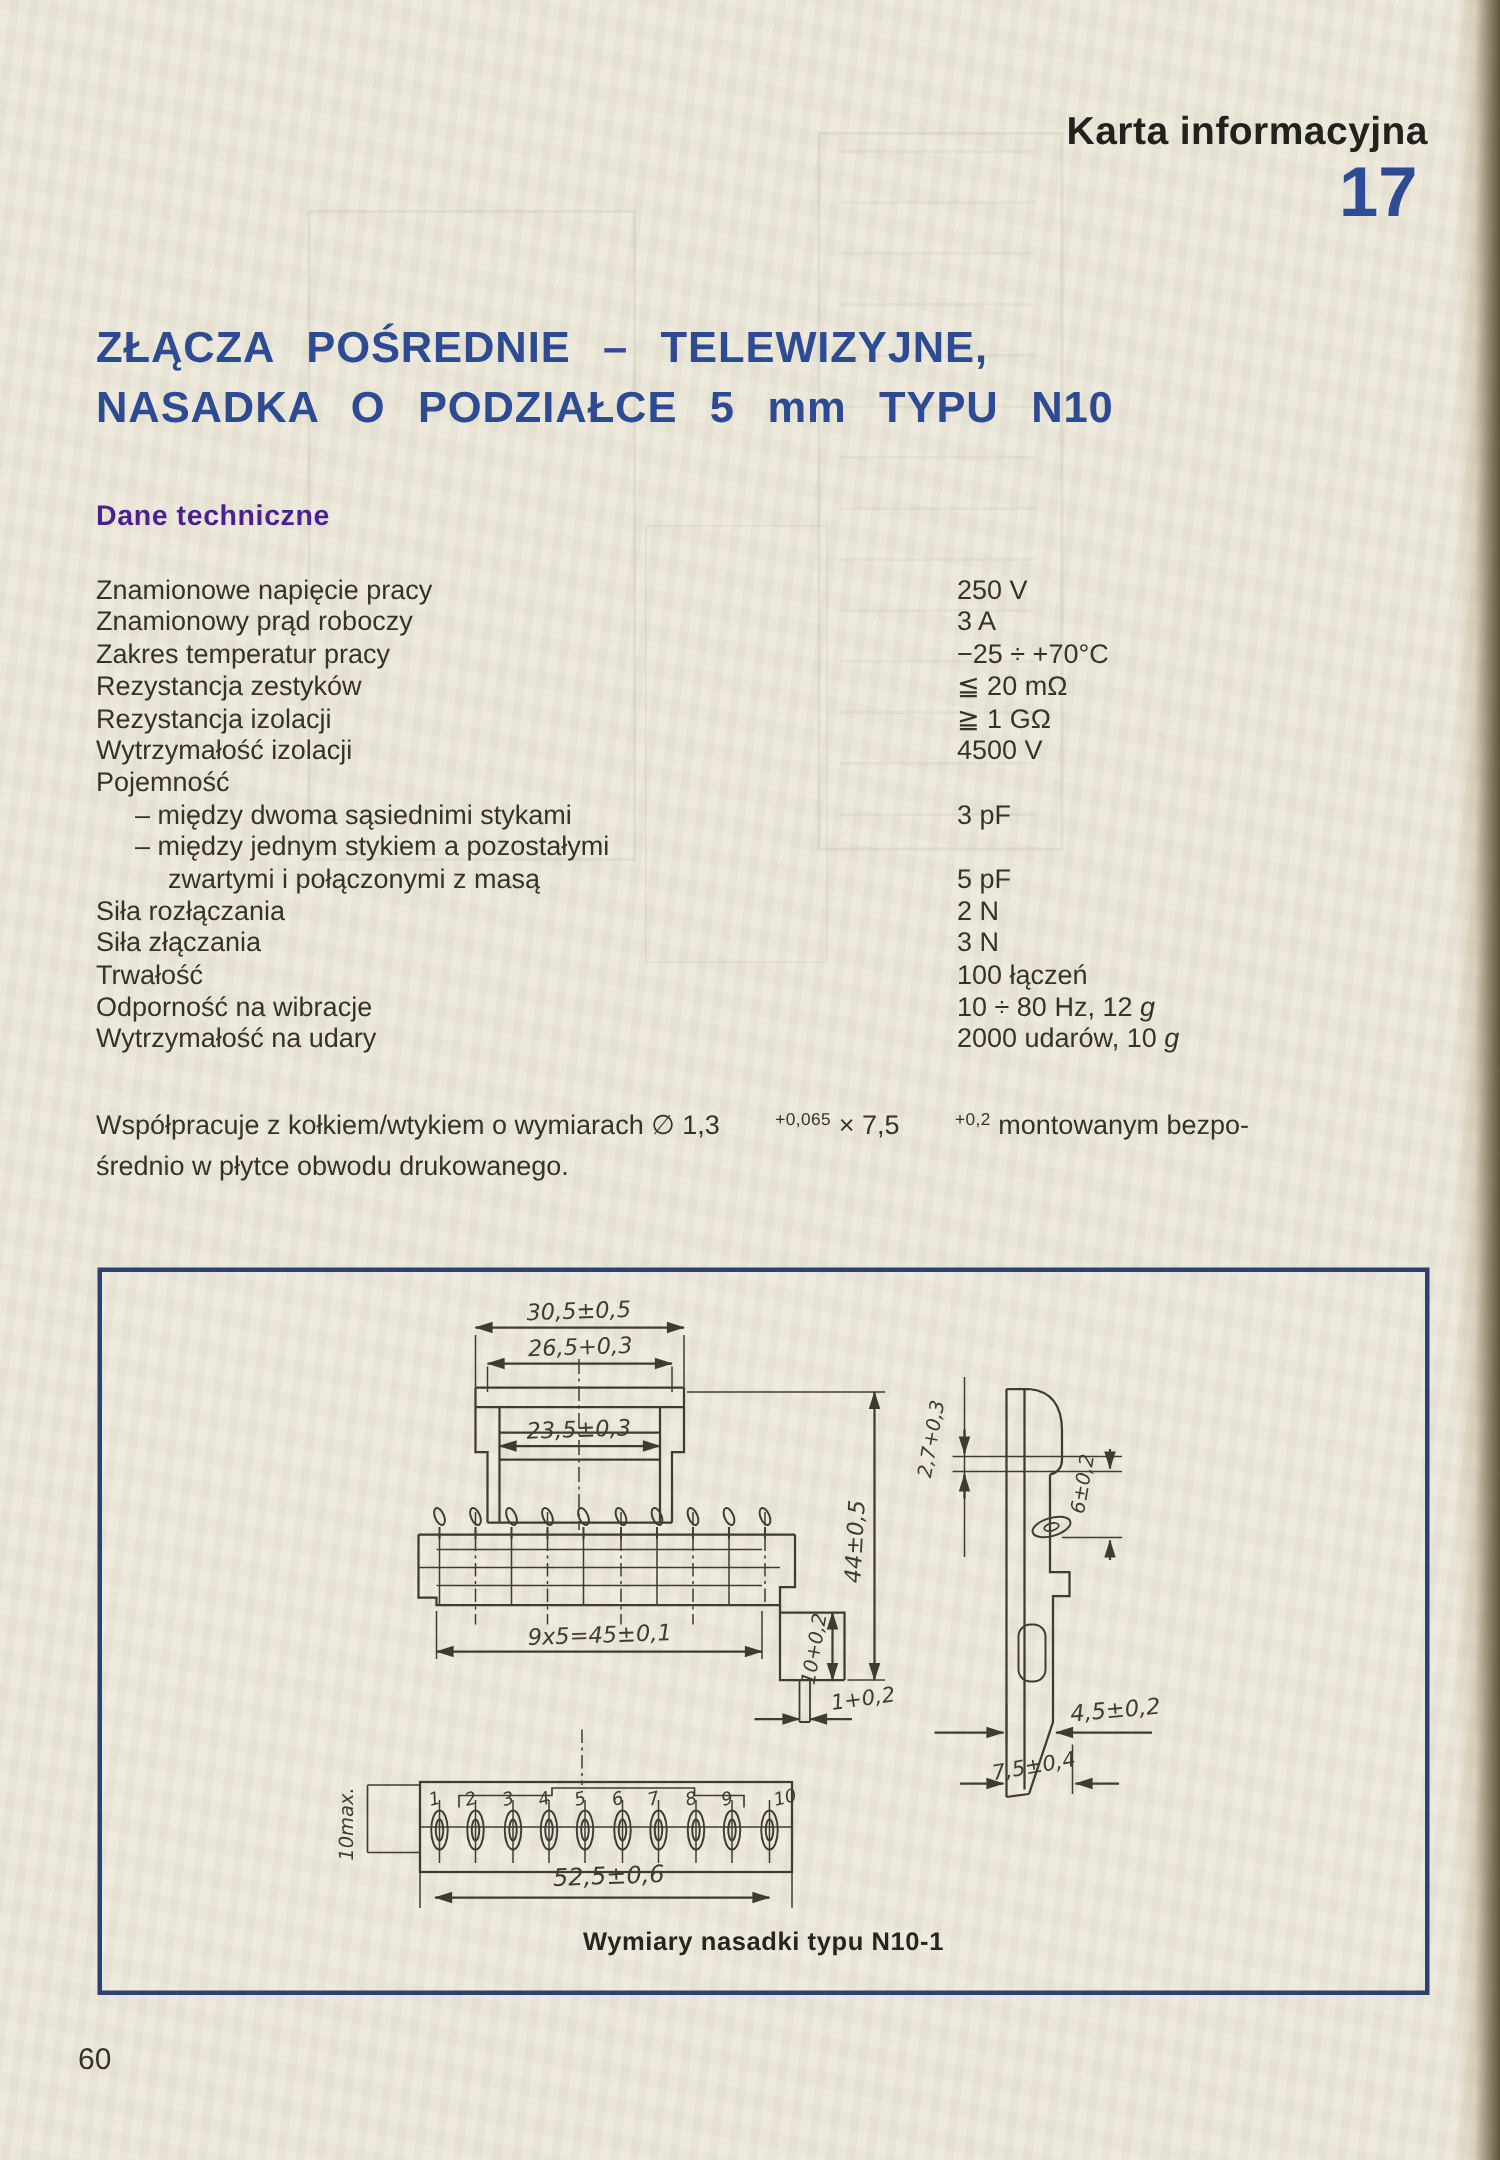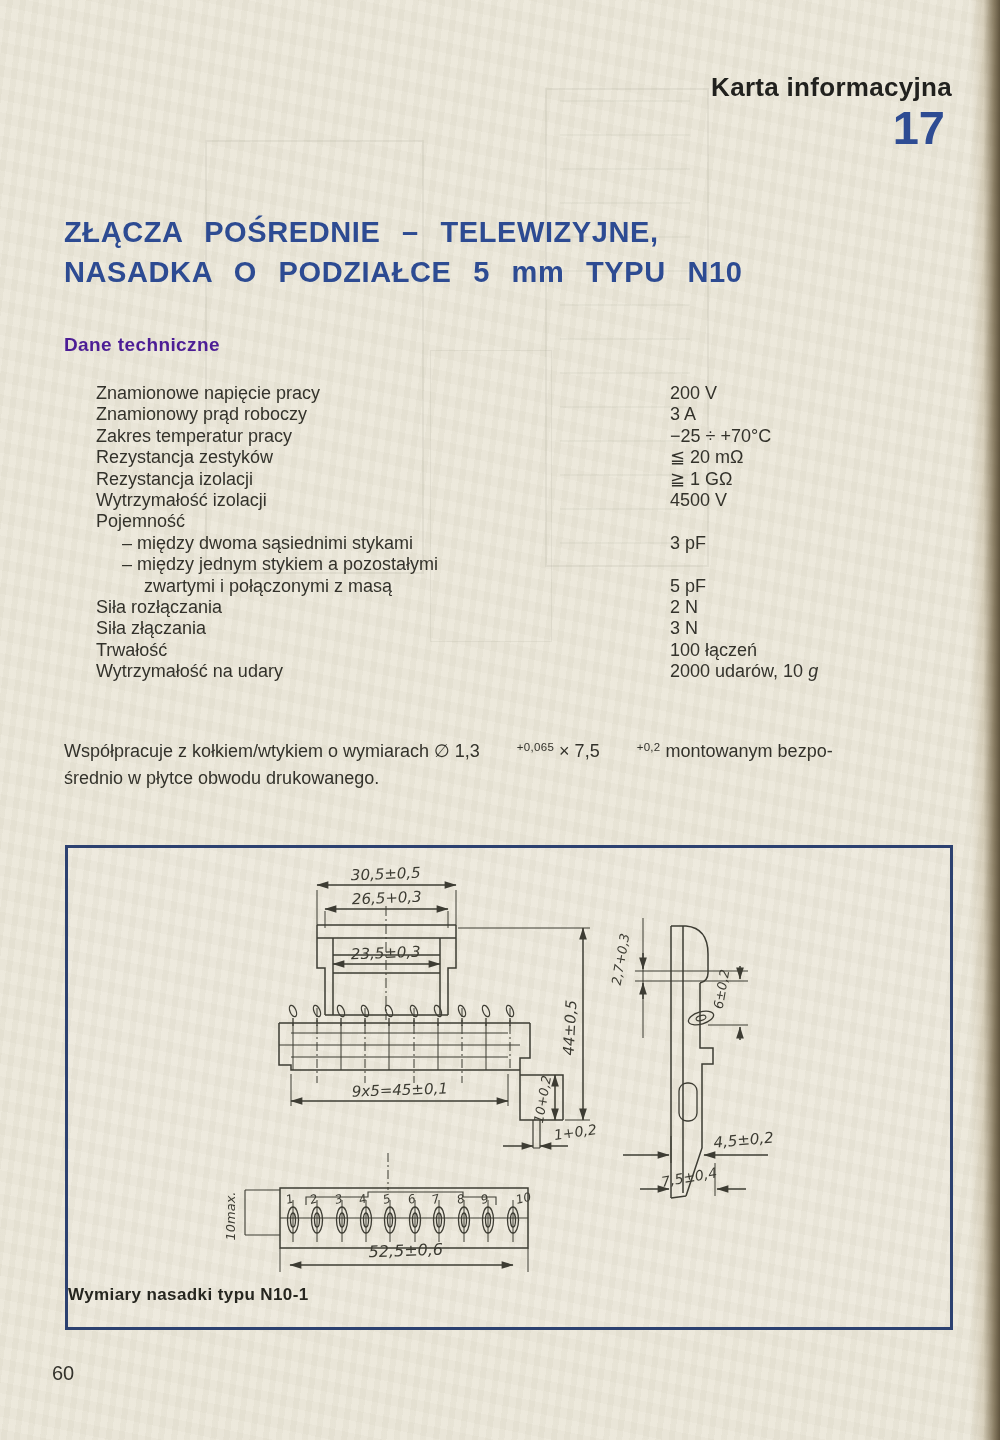--- a/index.html
+++ b/index.html
@@ -34,39 +34,39 @@
     position:absolute;left:64px;top:212px;width:880px;
     font-size:29px;font-weight:bold;color:#2d4b92;line-height:40px;
     letter-spacing:0.6px;word-spacing:13px;
   }
   .specs-head{
     position:absolute;left:64px;top:334px;
     font-size:19px;font-weight:bold;color:#4c1d95;letter-spacing:0.4px;
   }
   .specs{
     position:absolute;left:64px;top:383px;width:860px;
-    font-size:18px;line-height:21.4px;color:#33322b;margin-left:32px;
+    font-size:18px;line-height:21.4px;color:#33322b;
   }
   .specs .row{position:relative;height:21.4px;white-space:nowrap;}
   .specs .row .val{position:absolute;left:574px;top:0;}
   .specs .row.ind1 .lbl{padding-left:26px;}
   .specs .row.ind2 .lbl{padding-left:48px;}
   .specs i{font-style:italic;}
   .note{
     position:absolute;left:64px;top:734px;width:875px;
     font-size:18px;line-height:27px;color:#33322b;
   }
   .note sup{font-size:11.5px;vertical-align:6px;letter-spacing:0.3px;margin-left:37px;}
   .figure{
     position:absolute;left:65px;top:845px;width:882px;height:479px;
     border:3px solid #2c4170;background:rgba(255,255,255,0.06);
   }
   .figure svg{position:absolute;left:0;top:0;}
   .fig-caption{
-    position:absolute;left:0;right:0;top:437px;
+    position:absolute;left:0;right:0;top:437px;text-align:center;
     font-size:17px;font-weight:bold;color:#26261f;letter-spacing:0.4px;
   }
   .pagenum{
     position:absolute;left:52px;top:1362px;font-size:20px;color:#33322b;
   }
   .drawtext{font-family:"DejaVu Sans", sans-serif;font-style:italic;fill:#3d3c33;}
 </style>
 </head>
 <body>
 
@@ -81,33 +81,34 @@
 <div class="secnum">17</div>
 
 <div class="title">
   <div>ZŁĄCZA POŚREDNIE – TELEWIZYJNE,</div>
   <div>NASADKA O PODZIAŁCE 5 mm TYPU N10</div>
 </div>
 
 <div class="specs-head">Dane techniczne</div>
 
 <div class="specs">
-  <div class="row"><span class="lbl">Znamionowe napięcie pracy</span><span class="val">200 V</span></div>
+  <div class="row"><span class="lbl">Znamionowe napięcie pracy</span><span class="val">250 V</span></div>
   <div class="row"><span class="lbl">Znamionowy prąd roboczy</span><span class="val">3 A</span></div>
   <div class="row"><span class="lbl">Zakres temperatur pracy</span><span class="val">−25 ÷ +70°C</span></div>
   <div class="row"><span class="lbl">Rezystancja zestyków</span><span class="val">≦ 20 mΩ</span></div>
   <div class="row"><span class="lbl">Rezystancja izolacji</span><span class="val">≧ 1 GΩ</span></div>
   <div class="row"><span class="lbl">Wytrzymałość izolacji</span><span class="val">4500 V</span></div>
   <div class="row"><span class="lbl">Pojemność</span><span class="val"></span></div>
   <div class="row ind1"><span class="lbl">– między dwoma sąsiednimi stykami</span><span class="val">3 pF</span></div>
   <div class="row ind1"><span class="lbl">– między jednym stykiem a pozostałymi</span><span class="val"></span></div>
   <div class="row ind2"><span class="lbl">zwartymi i połączonymi z masą</span><span class="val">5 pF</span></div>
   <div class="row"><span class="lbl">Siła rozłączania</span><span class="val">2 N</span></div>
   <div class="row"><span class="lbl">Siła złączania</span><span class="val">3 N</span></div>
   <div class="row"><span class="lbl">Trwałość</span><span class="val">100 łączeń</span></div>
+  <div class="row"><span class="lbl">Odporność na wibracje</span><span class="val"><span>10 ÷ 80 Hz, 12 </span><i>g</i></span></div>
   <div class="row"><span class="lbl">Wytrzymałość na udary</span><span class="val"><span>2000 udarów, 10 </span><i>g</i></span></div>
 </div>
 
 <div class="note">
   <span>Współpracuje z kołkiem/wtykiem o wymiarach ∅ 1,3</span><sup>+0,065</sup><span> × 7,5</span><sup>+0,2</sup><span> montowanym bezpo-</span><br>
   <span>średnio w płytce obwodu drukowanego.</span>
 </div>
 
 <div class="figure">
   <svg width="882" height="479" viewBox="0 0 882 479">

